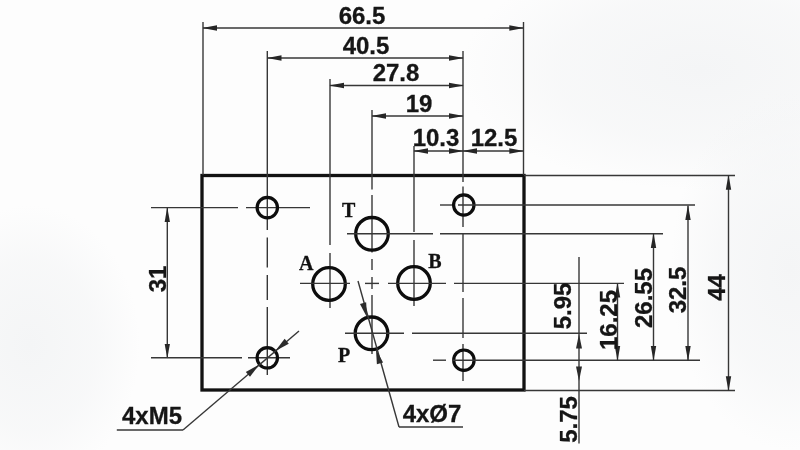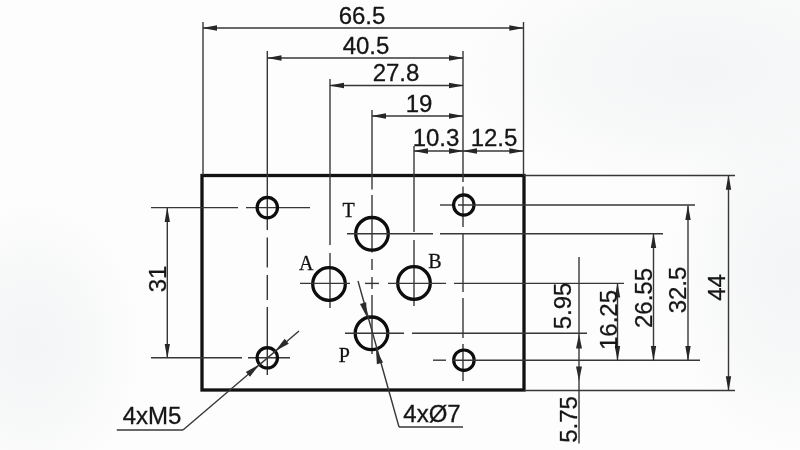--- a/index.html
+++ b/index.html
@@ -1,16 +1,16 @@
 <!DOCTYPE html>
 <html><head>
 <meta charset="utf-8">
 <style>
   html,body{margin:0;padding:0;background:#ffffff;}
-  .wrap{width:800px;height:450px;position:relative;overflow:hidden;background:#fdfdfd;}
+  .wrap{width:800px;height:450px;position:relative;overflow:hidden;background:#fdfdfd;font-weight:bold;}
   svg{display:block;filter:blur(0.3px);}
   text{font-family:"Liberation Sans",sans-serif;fill:#161616;stroke:#161616;stroke-width:0.3px;}
   .ser{font-family:"Liberation Serif",serif;fill:#111;}
   .thin{stroke:#373737;stroke-width:1.4;fill:none;}
   .thick{stroke:#121212;stroke-width:3.3;fill:none;}
   .hole{stroke:#0d0d0d;stroke-width:3.2;fill:none;}
   .port{stroke:#0d0d0d;stroke-width:3.3;fill:none;}
   .arr{fill:#2b2b2b;stroke:none;}
 </style>
 </head>

